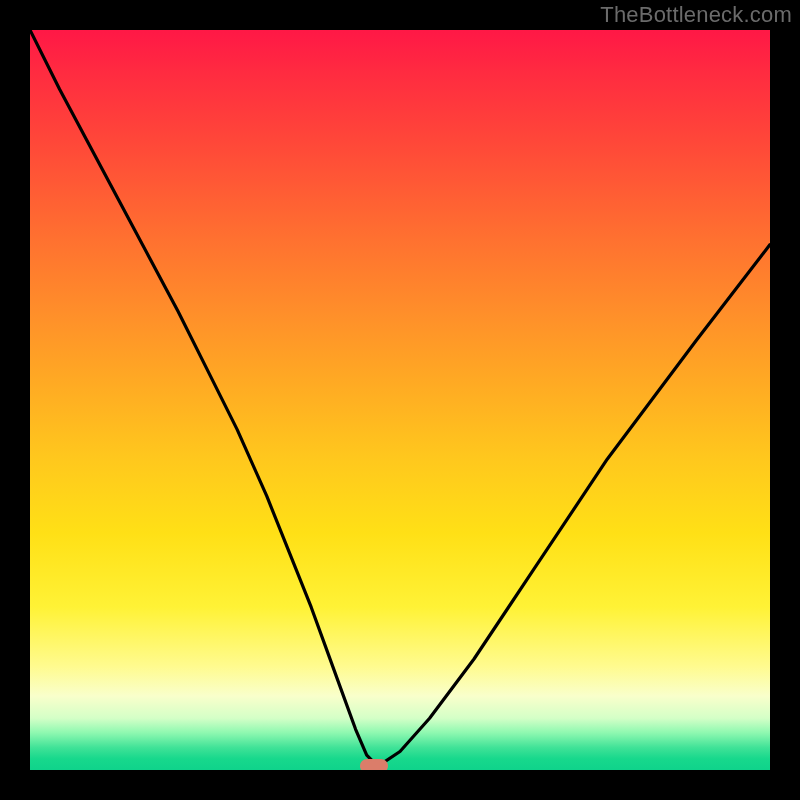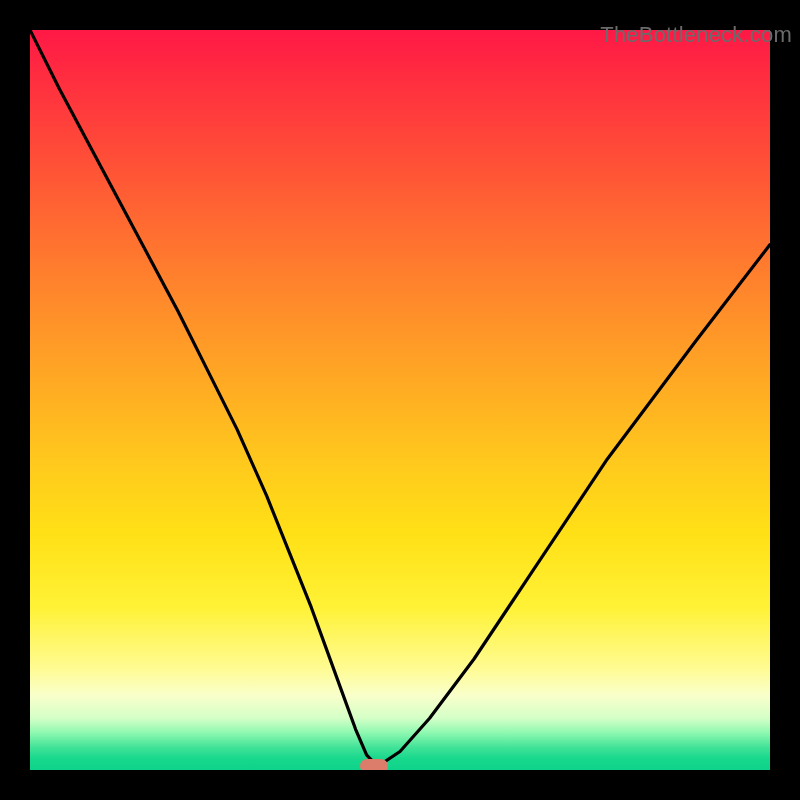--- a/index.html
+++ b/index.html
@@ -19,21 +19,20 @@
   }
   .watermark {
     position: absolute;
     top: 2px;
     right: 8px;
     color: #6b6b6b;
     font-size: 22px;
     font-weight: 500;
     letter-spacing: 0.2px;
     z-index: 10;
-    margin-top: 20px;
   }
   .plot-area {
     position: absolute;
     left: 30px;
     top: 30px;
     width: 740px;
     height: 740px;
     overflow: hidden;
   }
   .gradient-bg {

